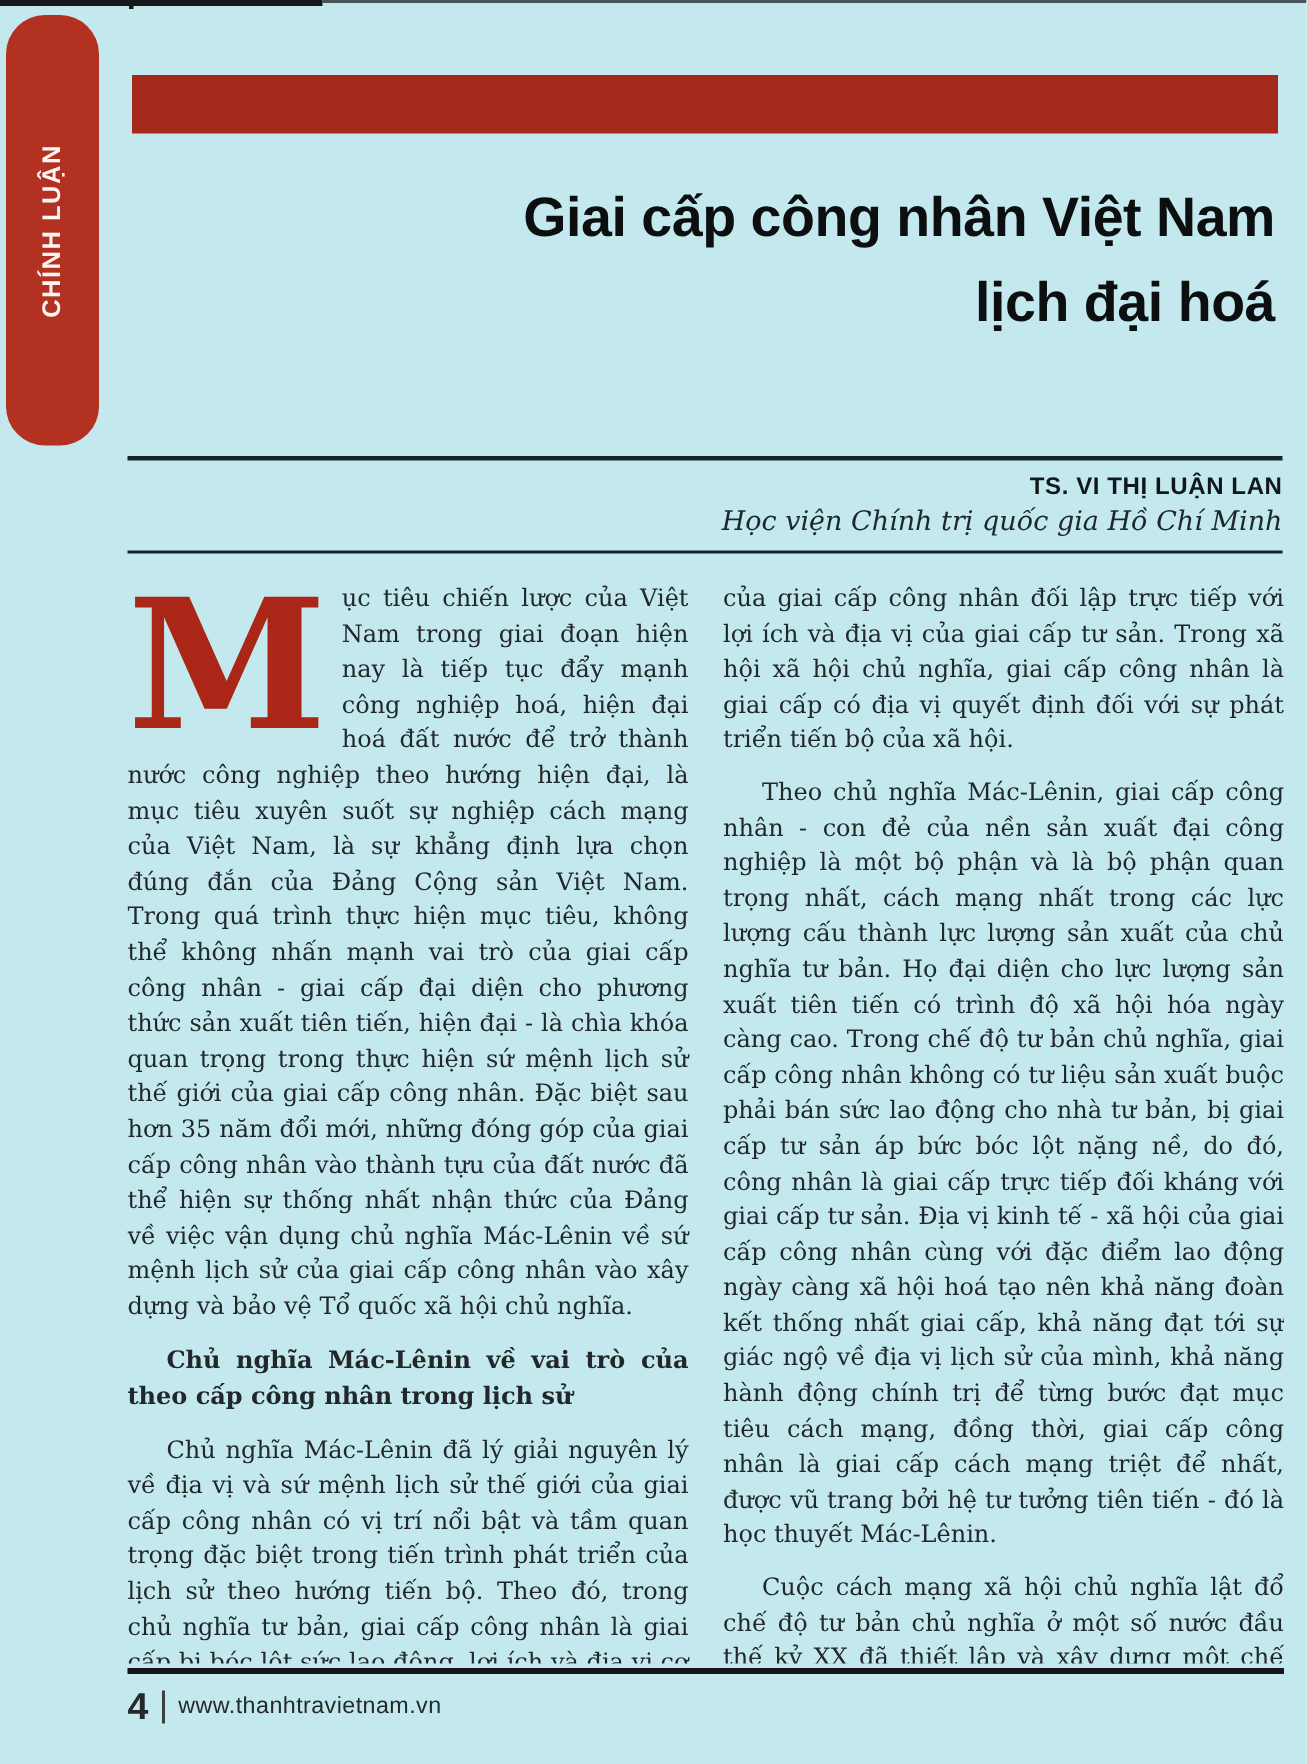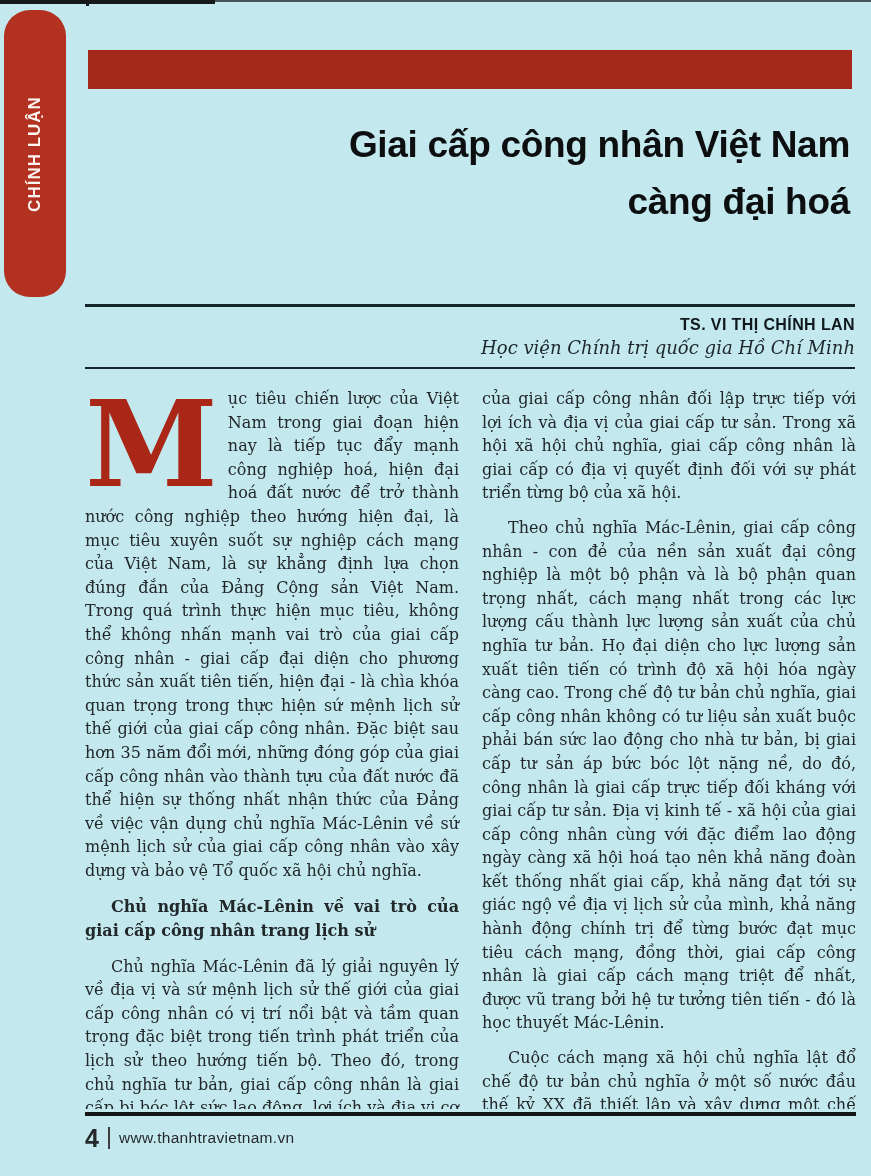--- a/index.html
+++ b/index.html
@@ -62,38 +62,38 @@
   <div class="corner-tick"></div>
 
   <div class="section-tab">
     <span class="vtext">CHÍNH LUẬN</span>
   </div>
 
   <div class="accent-bar"></div>
 
   <div class="title">
     <div>Giai cấp công nhân Việt Nam</div>
-    <div>càng đại hoá</div>
+    <div>lịch đại hoá</div>
   </div>
 
   <div class="byline">
     <div class="rule"></div>
-    <div class="author">TS. VI THỊ CHÍNH LAN</div>
+    <div class="author">TS. VI THỊ LUẬN LAN</div>
     <div class="affiliation">Học viện Chính trị quốc gia Hồ Chí Minh</div>
     <div class="rule thin bottom"></div>
   </div>
 
   <div class="columns">
     <div class="col">
       <p><span class="dropcap">M</span><span>ục tiêu chiến lược của Việt Nam trong giai đoạn hiện nay là tiếp tục đẩy mạnh công nghiệp hoá, hiện đại hoá đất nước để trở thành nước công nghiệp theo hướng hiện đại, là mục tiêu xuyên suốt sự nghiệp cách mạng của Việt Nam, là sự khẳng định lựa chọn đúng đắn của Đảng Cộng sản Việt Nam. Trong quá trình thực hiện mục tiêu, không thể không nhấn mạnh vai trò của giai cấp công nhân - giai cấp đại diện cho phương thức sản xuất tiên tiến, hiện đại - là chìa khóa quan trọng trong thực hiện sứ mệnh lịch sử thế giới của giai cấp công nhân. Đặc biệt sau hơn 35 năm đổi mới, những đóng góp của giai cấp công nhân vào thành tựu của đất nước đã thể hiện sự thống nhất nhận thức của Đảng về việc vận dụng chủ nghĩa Mác-Lênin về sứ mệnh lịch sử của giai cấp công nhân vào xây dựng và bảo vệ Tổ quốc xã hội chủ nghĩa.</span></p>
-      <p class="heading">Chủ nghĩa Mác-Lênin về vai trò của giai cấp công nhân trang lịch sử</p>
+      <p class="heading">Chủ nghĩa Mác-Lênin về vai trò của theo cấp công nhân trong lịch sử</p>
       <p class="indent">Chủ nghĩa Mác-Lênin đã lý giải nguyên lý về địa vị và sứ mệnh lịch sử thế giới của giai cấp công nhân có vị trí nổi bật và tầm quan trọng đặc biệt trong tiến trình phát triển của lịch sử theo hướng tiến bộ. Theo đó, trong chủ nghĩa tư bản, giai cấp công nhân là giai cấp bị bóc lột sức lao động, lợi ích và địa vị cơ bản</p>
     </div>
     <div class="col">
-      <p>của giai cấp công nhân đối lập trực tiếp với lợi ích và địa vị của giai cấp tư sản. Trong xã hội xã hội chủ nghĩa, giai cấp công nhân là giai cấp có địa vị quyết định đối với sự phát triển từng bộ của xã hội.</p>
+      <p>của giai cấp công nhân đối lập trực tiếp với lợi ích và địa vị của giai cấp tư sản. Trong xã hội xã hội chủ nghĩa, giai cấp công nhân là giai cấp có địa vị quyết định đối với sự phát triển tiến bộ của xã hội.</p>
       <p class="indent">Theo chủ nghĩa Mác-Lênin, giai cấp công nhân - con đẻ của nền sản xuất đại công nghiệp là một bộ phận và là bộ phận quan trọng nhất, cách mạng nhất trong các lực lượng cấu thành lực lượng sản xuất của chủ nghĩa tư bản. Họ đại diện cho lực lượng sản xuất tiên tiến có trình độ xã hội hóa ngày càng cao. Trong chế độ tư bản chủ nghĩa, giai cấp công nhân không có tư liệu sản xuất buộc phải bán sức lao động cho nhà tư bản, bị giai cấp tư sản áp bức bóc lột nặng nề, do đó, công nhân là giai cấp trực tiếp đối kháng với giai cấp tư sản. Địa vị kinh tế - xã hội của giai cấp công nhân cùng với đặc điểm lao động ngày càng xã hội hoá tạo nên khả năng đoàn kết thống nhất giai cấp, khả năng đạt tới sự giác ngộ về địa vị lịch sử của mình, khả năng hành động chính trị để từng bước đạt mục tiêu cách mạng, đồng thời, giai cấp công nhân là giai cấp cách mạng triệt để nhất, được vũ trang bởi hệ tư tưởng tiên tiến - đó là học thuyết Mác-Lênin.</p>
       <p class="indent">Cuộc cách mạng xã hội chủ nghĩa lật đổ chế độ tư bản chủ nghĩa ở một số nước đầu thế kỷ XX đã thiết lập và xây dựng một chế độ</p>
     </div>
   </div>
 
   <div class="footer">
     <div class="rule"></div>
     <div class="footer-row">
       <span class="page-num">4</span>
       <span class="footer-sep"></span>

